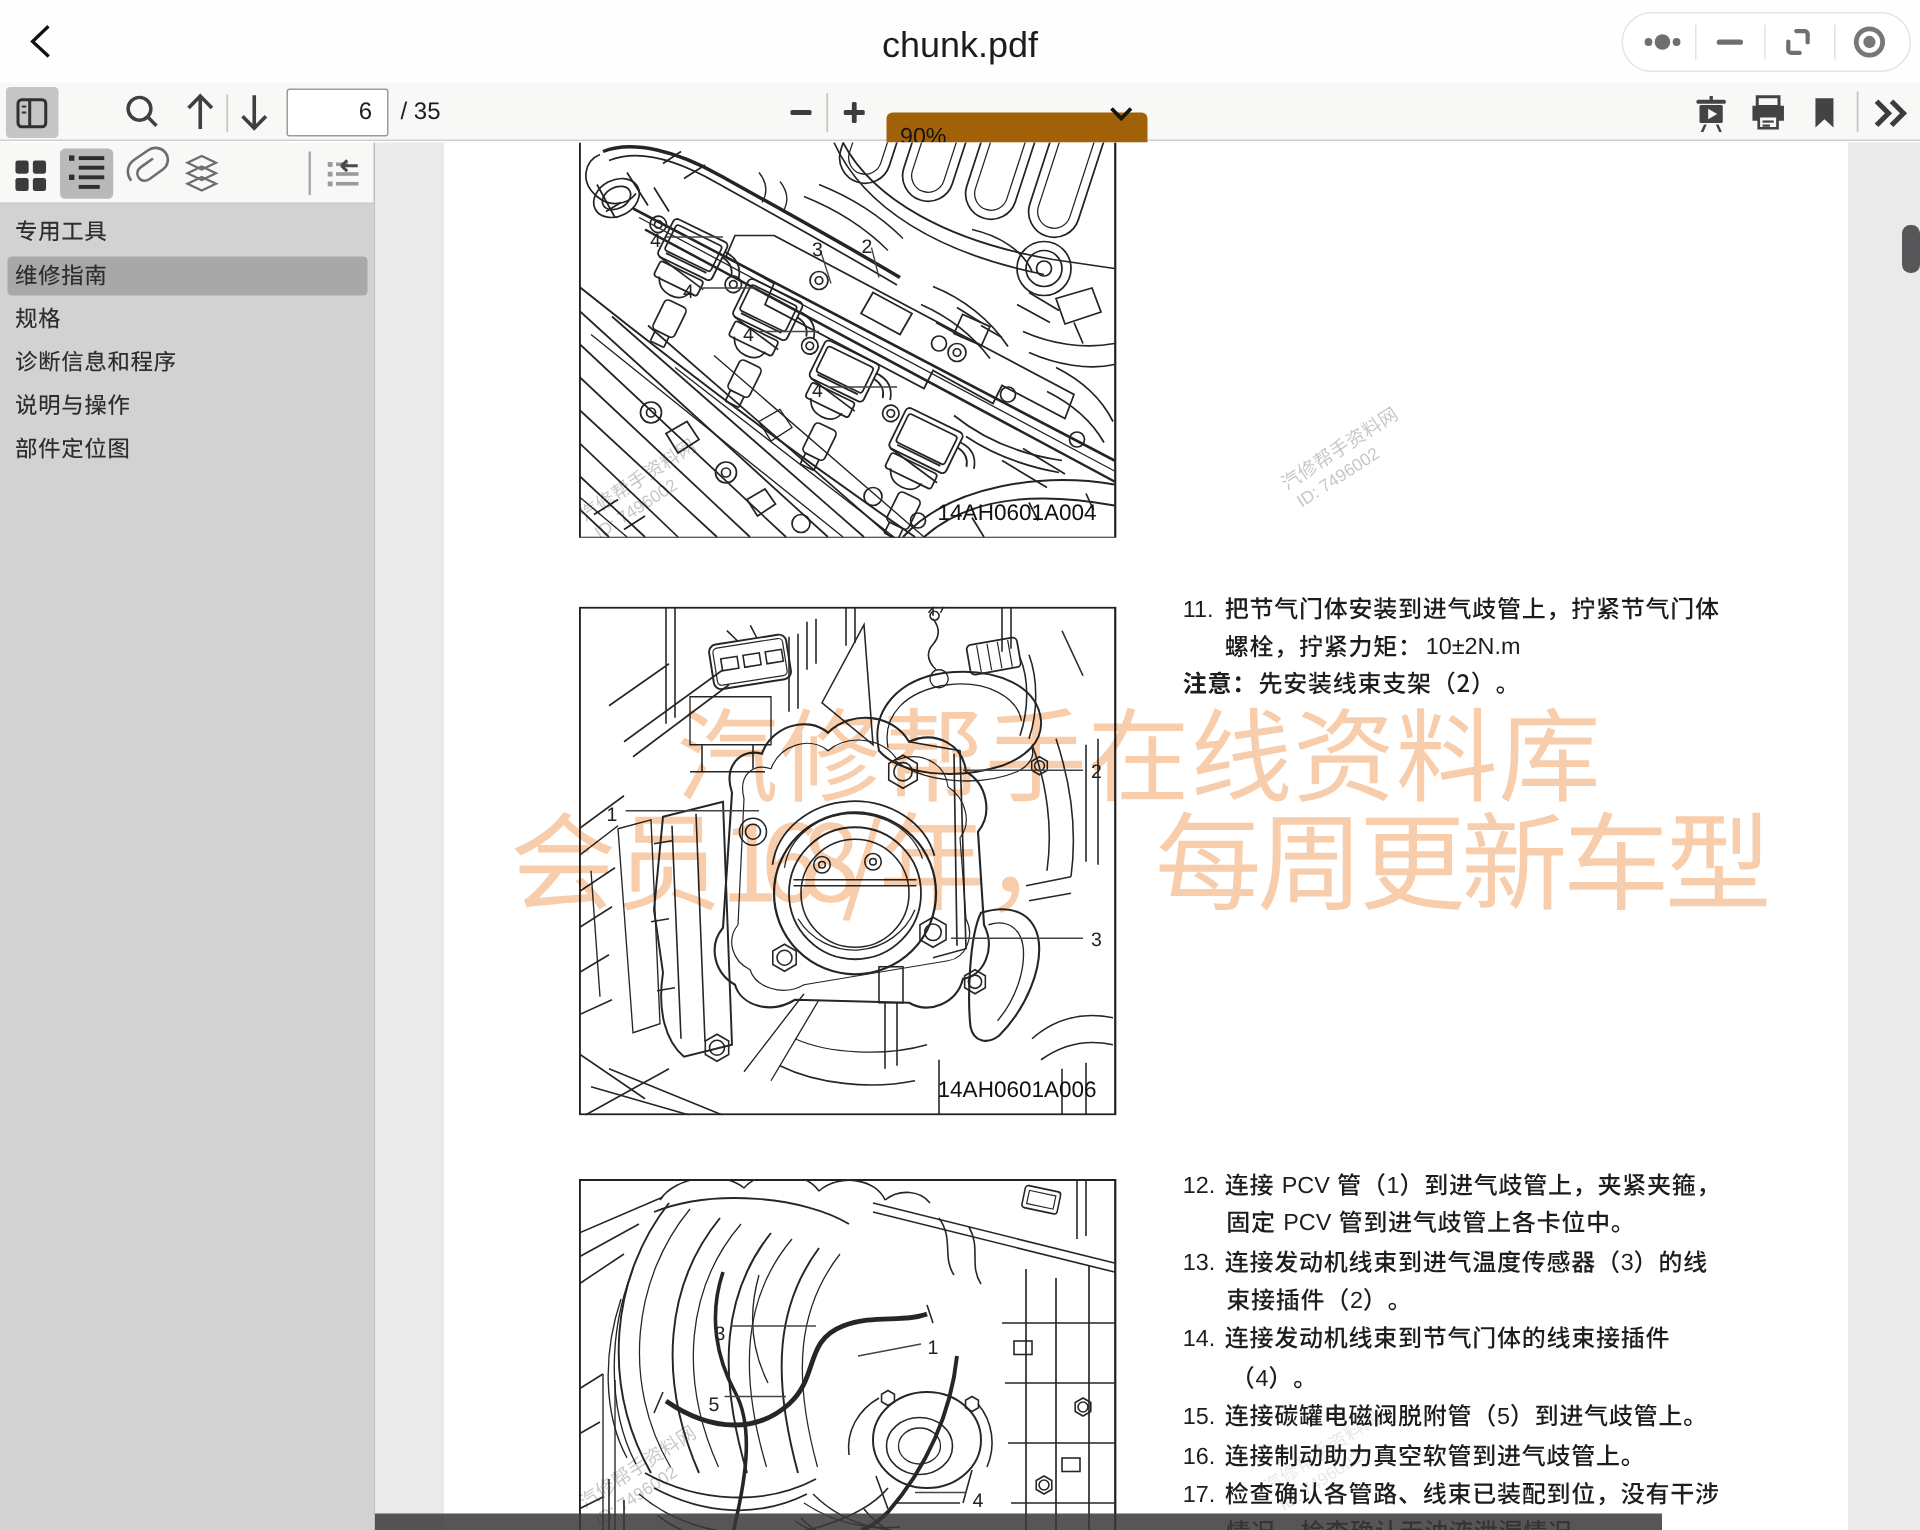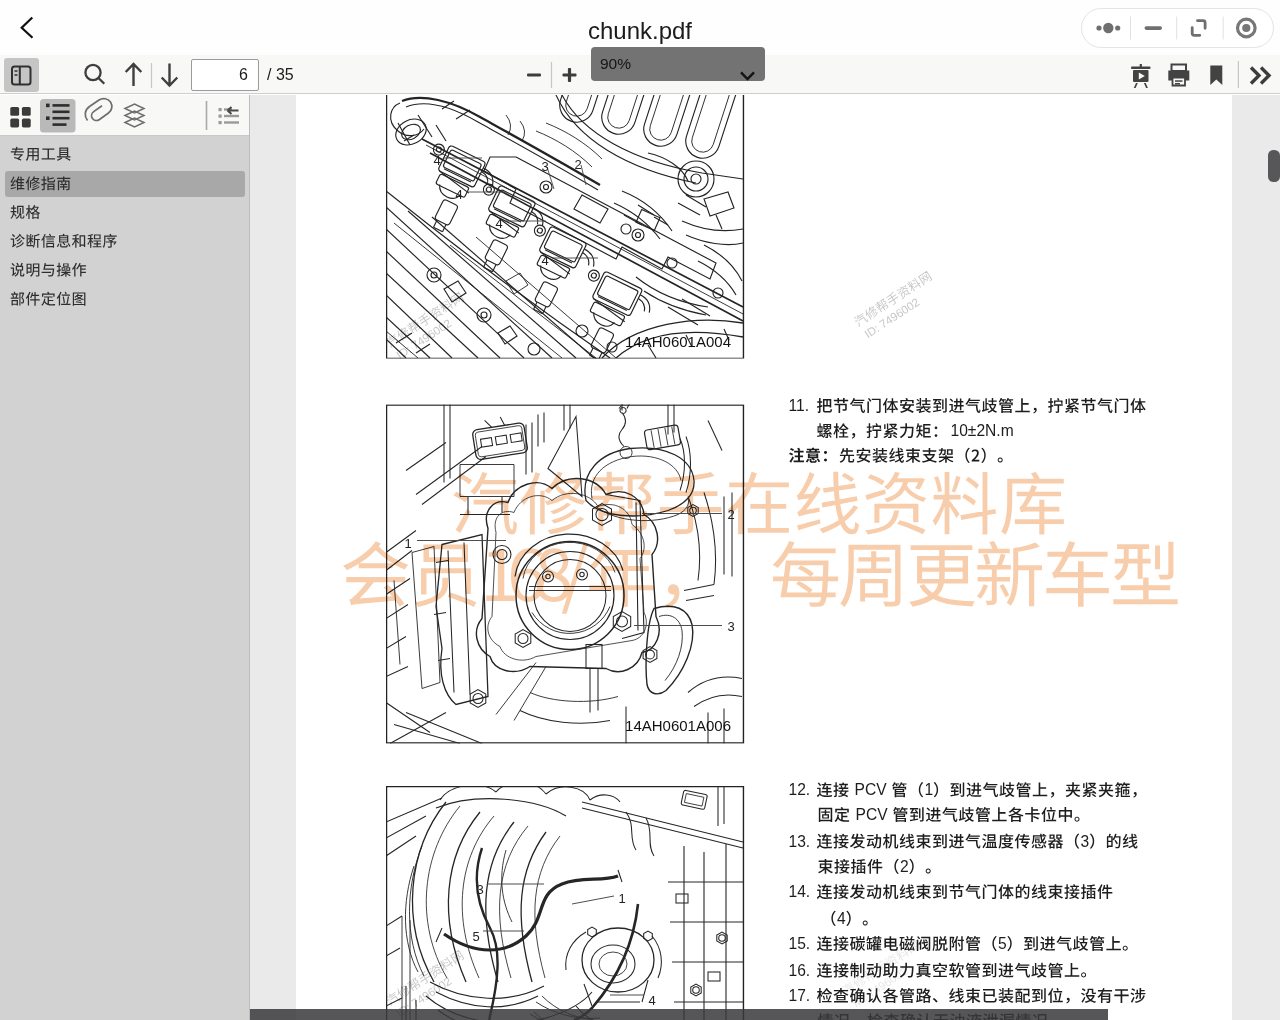--- a/index.html
+++ b/index.html
@@ -3,21 +3,21 @@
 *{margin:0;padding:0;box-sizing:border-box}
 body{width:1280px;height:1020px;overflow:hidden;font-family:"Liberation Sans",sans-serif;background:#fff;position:relative}
 .abs{position:absolute}
 svg{display:block}
 #topbar{left:0;top:0;width:1280px;height:55px;background:#fefefe}
 #title{left:0;right:0;top:16.5px;text-align:center;font-size:24px;color:#1c1c1c}
 #pill{left:1081px;top:7.5px;width:193px;height:40px;border:1px solid #e4e4e4;border-radius:20px;background:#fff}
 #toolbar{left:0;top:55px;width:1280px;height:39px;background:#f8f8f7;border-bottom:1px solid #cfcfce}
 #sbbtn{left:3.5px;top:58px;width:35px;height:34px;background:#c5c5c5;border-radius:3px}
 #pginput{left:190.5px;top:59px;width:68.5px;height:31.5px;background:#fff;border:1px solid #9b9b9b;border-radius:2px;font-size:16px;color:#1c1c1c;text-align:right;padding:6px 10px 0 0}
-#zoomdd{left:591px;top:47px;width:174px;height:34px;background:#737373;border-radius:4px;font-size:15.5px;color:#141414;padding:8px 0 0 9px}
+#zoomdd{left:591px;top:75px;width:174px;height:34px;background:#a16207;border-radius:4px;font-size:15.5px;color:#141414;padding:8px 0 0 9px}
 #iconrow{left:0;top:95px;width:249px;height:41px;background:#f8f8f7;border-bottom:1px solid #c9c9c9}
 #sidebar{left:0;top:136px;width:249px;height:884px;background:#d2d2d2}
 #sideedge{left:249px;top:95px;width:1px;height:925px;background:#bdbdbd}
 #selitem{left:5px;top:171px;width:239.5px;height:26px;background:#a8a8a8;border-radius:3px}
 #content{left:250px;top:95px;width:1030px;height:925px;background:#eaeaea}
 #page{left:46px;top:0;width:936px;height:925px;background:#fff}
 #thumb{left:1267.5px;top:150px;width:12px;height:32px;background:#57575a;border-radius:5.5px}
 #band{left:250px;top:1009px;width:858px;height:11px;background:rgba(56,56,59,.85)}
 #wmlayer{mix-blend-mode:multiply}
 </style></head><body>

